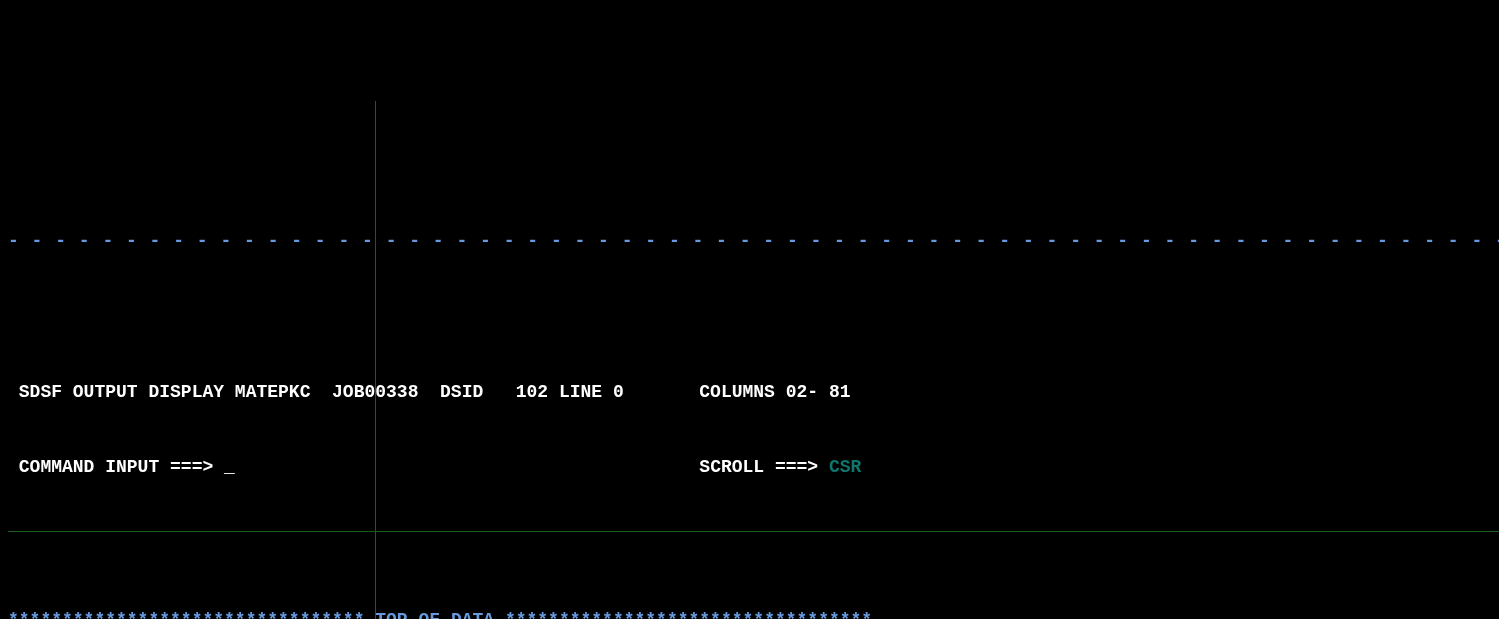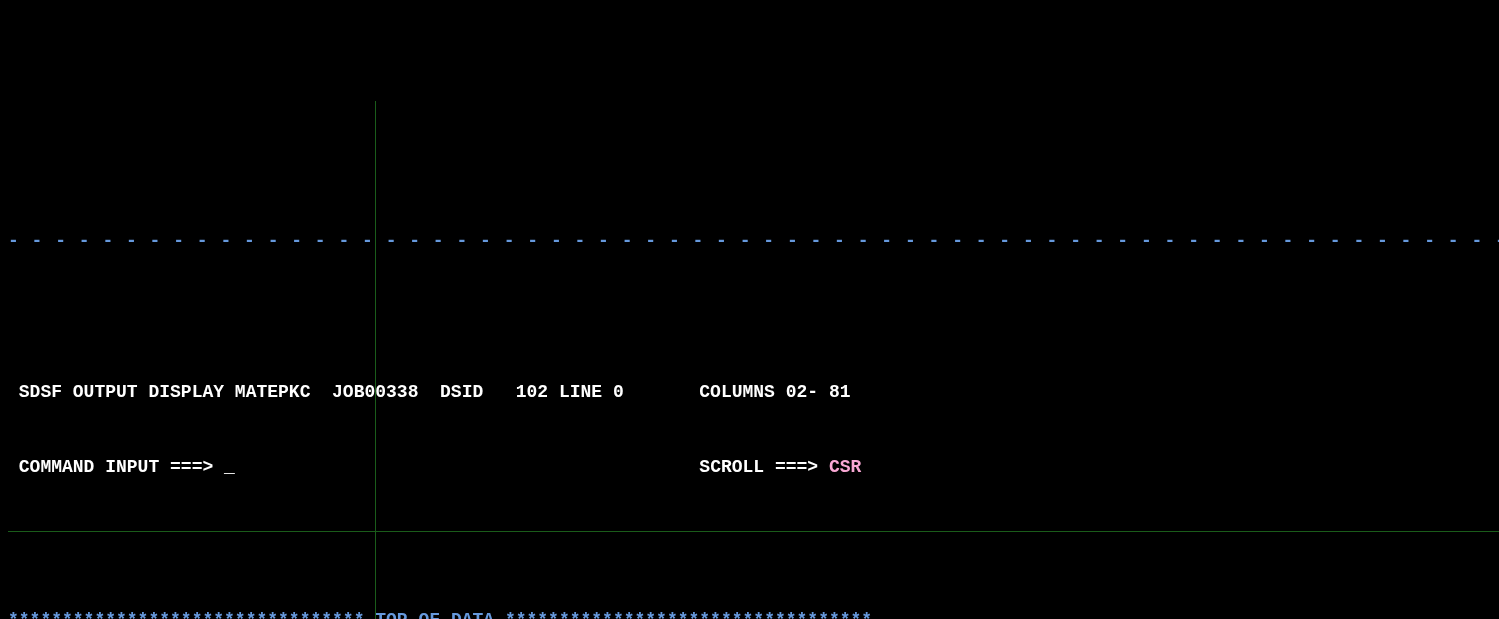--- a/index.html
+++ b/index.html
@@ -12,21 +12,21 @@
       color: #6699dd;
       line-height: 1.4;
       white-space: pre;
       overflow-x: auto;
     }
     .dashline {
       color: #6699dd;
       letter-spacing: 1px;
     }
     .white { color: #fff; }
-    .red { color: #f9a8d4; }
+    .red { color: #0f766e; }
     .blue { color: #6699dd; }
     .vline {
       position: absolute;
       top: 0;
       left: 375px;
       width: 1px;
       height: 100%;
       background: #1a5c1a;
       pointer-events: none;
     }

